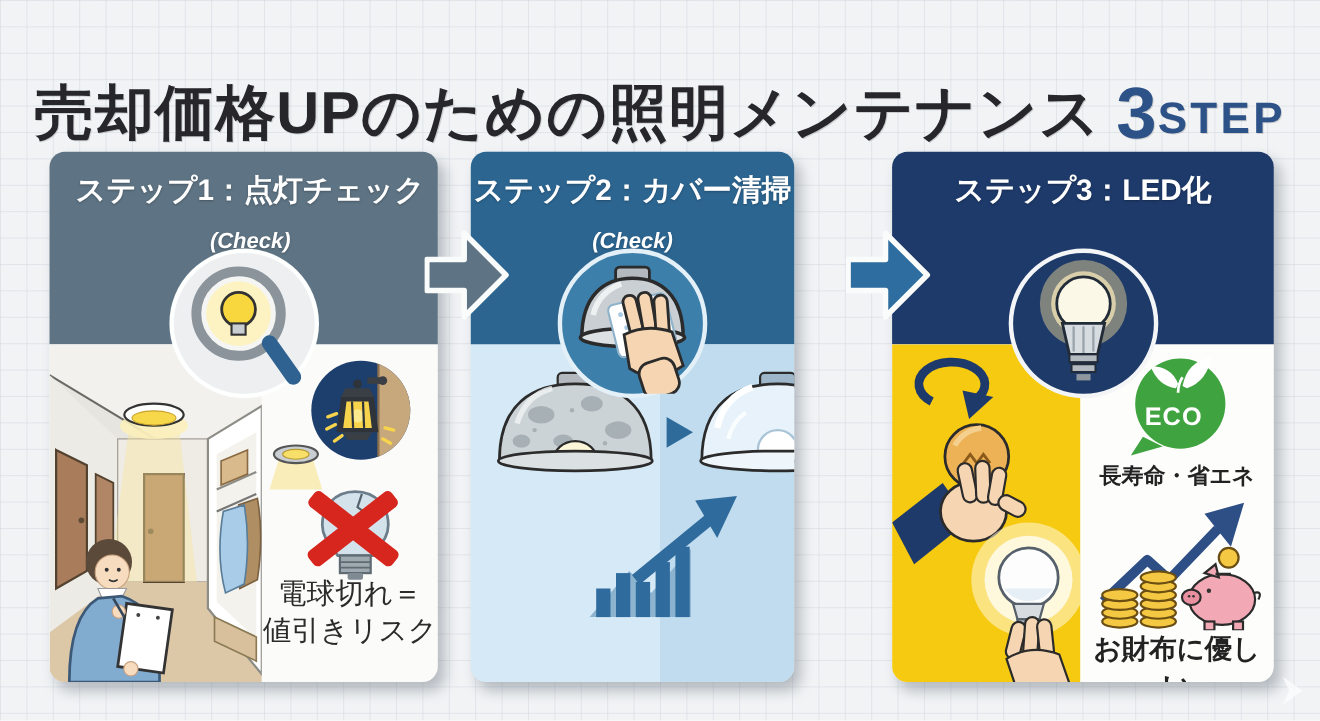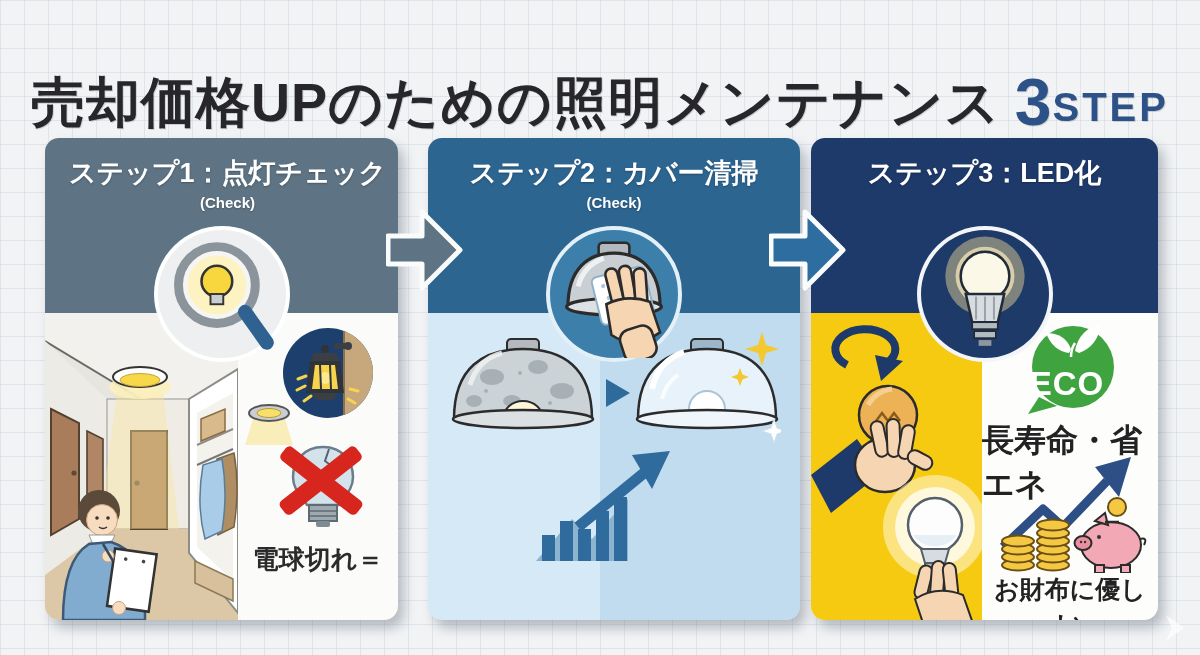--- a/index.html
+++ b/index.html
@@ -13,58 +13,58 @@
   .title{position:absolute;top:30px;left:0;right:0;text-align:center;white-space:nowrap;
     font-weight:800;color:#26262b;font-size:54px;letter-spacing:1px;line-height:1.1;
     text-shadow:1px 1px 0 rgba(0,0,0,.15);}
   .title .sp{display:inline-block;}
   .title .num{color:#2d5287;font-size:66px;margin-left:14px;vertical-align:-4px;}
   .title .acc{color:#2d5287;font-size:40px;letter-spacing:3px;}
   
   .panel{position:absolute;top:138px;height:482px;border-radius:14px;
     box-shadow:6px 8px 12px rgba(96,106,118,.40);}
   .p1{left:45px;width:353px;background:#fbfbfa;}
-  .p2{left:428px;width:372px;background:#d5e9f6;}
+  .p2{left:428px;width:294px;background:#d5e9f6;}
   .p3{left:811px;width:347px;background:#fdfdfc;}
   .phead{position:absolute;top:0;left:0;right:0;height:175px;border-radius:14px 14px 0 0;
     color:#fff;text-align:center;padding-top:17px;box-sizing:border-box;}
   .p1 .phead{background:#5e7383;padding-left:12px;}
   .p2 .phead{background:#2c6590;}
   .p3 .phead{background:#1e3a6a;text-align:center;}
   .ht{font-size:27px;font-weight:800;text-shadow:0 1px 2px rgba(0,0,0,.25);}
-  .hs{font-size:15px;font-weight:800;margin-top:3px;text-shadow:0 1px 2px rgba(0,0,0,.25);}
+  .hs{font-size:20px;font-weight:800;margin-top:17px;text-shadow:0 1px 2px rgba(0,0,0,.25);font-style:italic;}
   .badge{position:absolute;top:88px;left:50%;transform:translateX(-50%);
     width:136px;height:136px;border-radius:50%;box-sizing:border-box;z-index:5;
     border:4px solid rgba(255,255,255,.95);}
   .p1 .badge{background:#edeff0;}
   .p2 .badge{background:#3d7fab;border-color:#e4f0f8;}
   .p3 .badge{background:#1d3a69;}
   .badge svg{position:absolute;inset:0;width:100%;height:100%;}
   .pbody{position:absolute;top:175px;left:0;right:0;bottom:0;
     border-radius:0 0 14px 14px;overflow:hidden;}
   
   .illo{position:absolute;left:0;top:0;width:193px;height:307px;}
   .lantern{position:absolute;left:237px;top:14px;width:92px;height:92px;}
   .downlight{position:absolute;left:196px;top:90px;width:56px;height:46px;}
   .xbulb{position:absolute;left:226px;top:124px;width:104px;height:104px;}
-  .cap1{position:absolute;left:193px;right:0;top:230px;text-align:center;
-    font-size:26px;font-weight:700;color:#2b2b2b;line-height:1.3;}
+  .cap1{position:absolute;left:193px;right:0;top:210px;text-align:center;
+    font-size:26px;font-weight:400;color:#2b2b2b;line-height:1.3;}
   
   .half-r{position:absolute;left:172px;right:0;top:0;bottom:0;background:#c0dcee;}
   .s2art{position:absolute;left:0;top:0;width:353px;height:307px;}
   .cap2{position:absolute;left:0;right:0;top:250px;text-align:center;
     font-size:27px;font-weight:800;color:#222;}
   
   .yellow{position:absolute;left:0;top:0;width:171px;height:307px;background:#f6ca10;}
   .s3left{position:absolute;left:0;top:0;width:171px;height:307px;}
   .eco{position:absolute;left:212px;top:6px;width:98px;height:100px;}
   .eco .lbl{position:absolute;left:0;right:10px;top:46px;text-align:center;
-    color:#fff;font-weight:800;font-size:33px;letter-spacing:1px;}
-  .ben1{position:absolute;left:171px;right:0;top:106px;
-    font-size:32px;font-weight:800;color:#222;}
+    color:#fff;font-weight:800;font-size:23px;letter-spacing:1px;}
+  .ben1{position:absolute;left:171px;right:0;top:106px;text-align:center;
+    font-size:20px;font-weight:800;color:#222;}
   .sav{position:absolute;left:184px;top:142px;width:152px;height:118px;}
   .ben2{position:absolute;left:171px;right:0;top:260px;text-align:center;
     font-size:25px;font-weight:800;color:#222;}
   
   .sarrow{position:absolute;top:202px;width:78px;height:96px;z-index:6;}
   .a1{left:386px;} .a2{left:769px;}
   .wm{position:absolute;right:10px;bottom:12px;width:30px;height:30px;opacity:.8;}
 </style>
 </head>
 <body>
@@ -170,20 +170,21 @@
           <line x1="38" y1="79" x2="66" y2="79" stroke="#5f6a72" stroke-width="1.5"></line>
           <rect x="45" y="84" width="14" height="6" rx="2" fill="#7f8a92"></rect>
           <g fill="#d7261d">
             <rect x="2" y="35" width="96" height="17" rx="5" transform="rotate(38 50 44)"></rect>
             <rect x="2" y="35" width="96" height="17" rx="5" transform="rotate(-38 50 44)"></rect>
           </g>
         </svg>
       </div>
       <div class="cap1">
         <span style="display:block">電球切れ＝</span>
+        <span style="display:block">値引きリスク</span>
       </div>
     </div>
     <div class="badge">
       <svg viewBox="0 0 100 100">
         <circle cx="46" cy="43" r="30" fill="#f5f6f4" stroke="#8b949b" stroke-width="7"></circle>
         <circle cx="46" cy="43" r="23" fill="#fdf3c2"></circle>
         <circle cx="46" cy="40" r="12" fill="#f8d73e" stroke="#333" stroke-width="2"></circle>
         <rect x="41" y="50" width="10" height="8" fill="#c9ced2" stroke="#333" stroke-width="1.5"></rect>
         <line x1="68" y1="64" x2="85" y2="88" stroke="#2f6291" stroke-width="11" stroke-linecap="round"></line>
       </svg>

